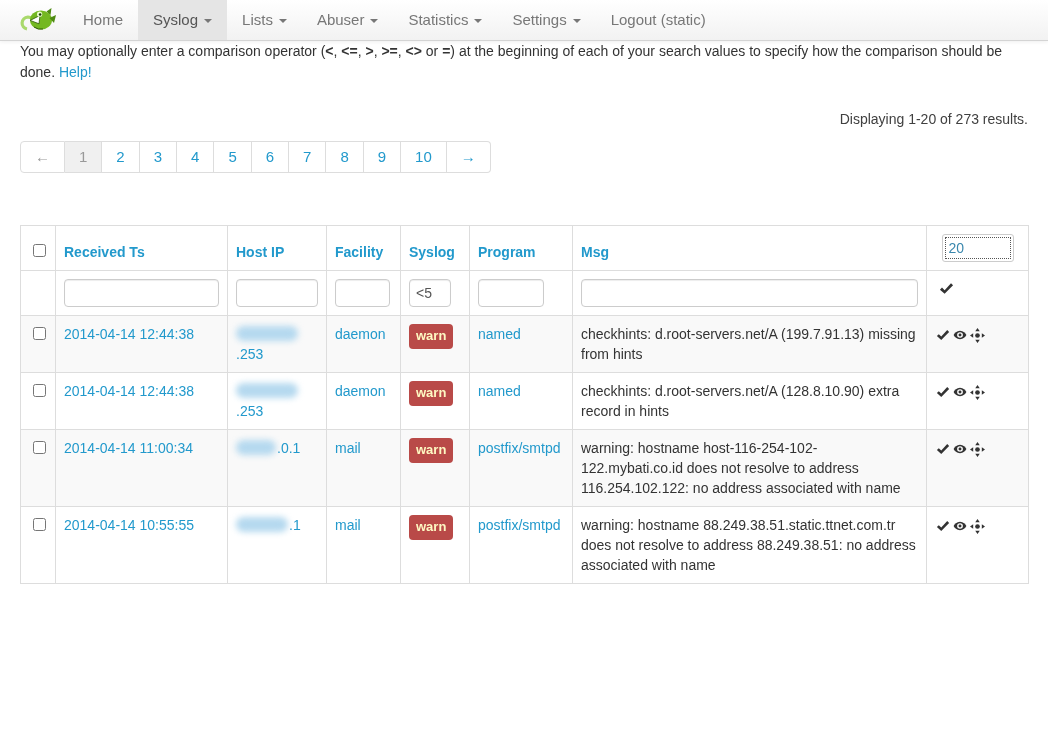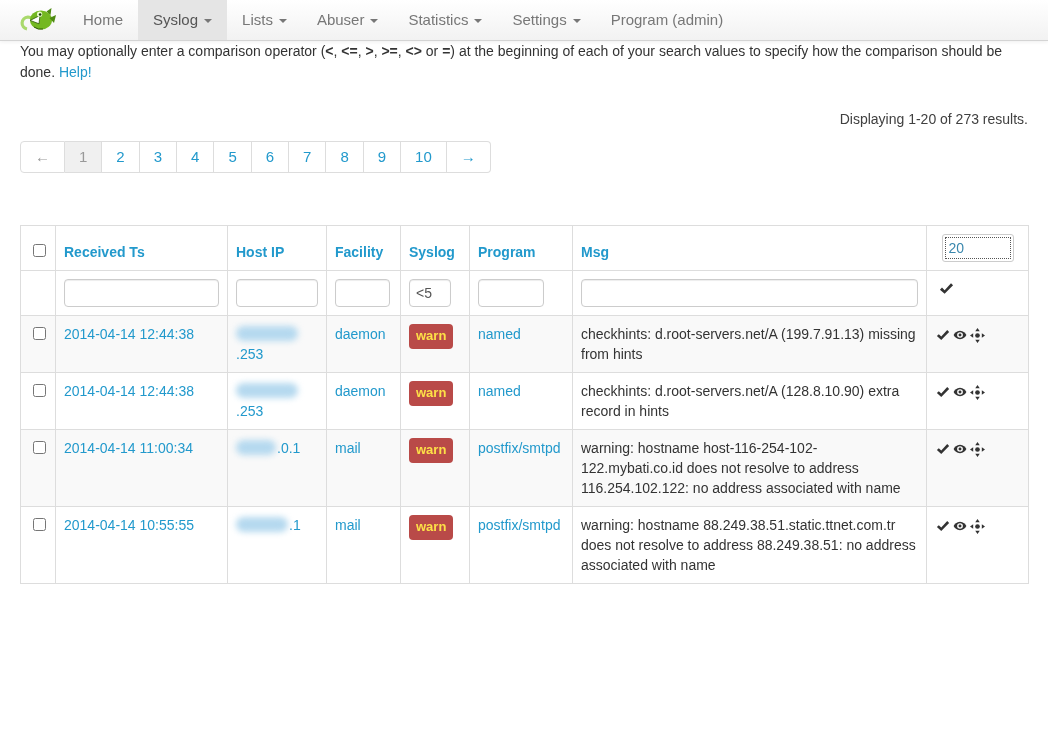--- a/index.html
+++ b/index.html
@@ -80,21 +80,21 @@
   }
   .filter-row td { background:#fff; }
   .filter-apply { display:inline-block; padding:2px 4px; }
 
   .cell-ts a, .cell-host a, .cell-fac a, .cell-prog a { color:#2299cc; }
   .ip-blur {
     display:inline-block; height:15px; background:#aJd; background:#b5d9ef;
     border-radius:8px; filter:blur(3px); vertical-align:-2px; margin-right:1px;
   }
   .badge-warn { display:inline-block; background:#b94a48; border-radius:4px; padding:1px 7px 3px; }
-  .badge-warn a { color:#fde047; font-weight:bold; font-size:13px; }
+  .badge-warn a { color:#fef9c3; font-weight:bold; font-size:13px; }
   .cell-msg { color:#333; word-wrap:break-word; }
   .cell-actions { text-align:center; white-space:nowrap; }
   .action-btn { display:inline-block; margin:0 1px; color:#333; }
   .action-btn svg { vertical-align:middle; }
 </style>
 </head>
 <body>
 
 <nav class="navbar">
   <div class="nav-inner">
@@ -124,21 +124,21 @@
         <li class="">
           <a href="#"><span>Abuser</span><span class="caret"></span></a>
         </li>
         <li class="">
           <a href="#"><span>Statistics</span><span class="caret"></span></a>
         </li>
         <li class="">
           <a href="#"><span>Settings</span><span class="caret"></span></a>
         </li>
         <li class="">
-          <a href="#"><span>Program (admin)</span></a>
+          <a href="#"><span>Logout (static)</span></a>
         </li>
       </ul>
   </div>
 </nav>
 
 <div class="container">
 
 
 
   <p class="help-text" id="description"><span>You may optionally enter a comparison operator (</span><b>&lt;</b><span>, </span><b>&lt;=</b><span>, </span><b>&gt;</b><span>, </span><b>&gt;=</b><span>, </span><b>&lt;&gt;</b><span> or </span><b>=</b><span>) at the beginning of each of your search values to specify how the comparison should be done. </span><a href="#" class="link">Help!</a></p>

